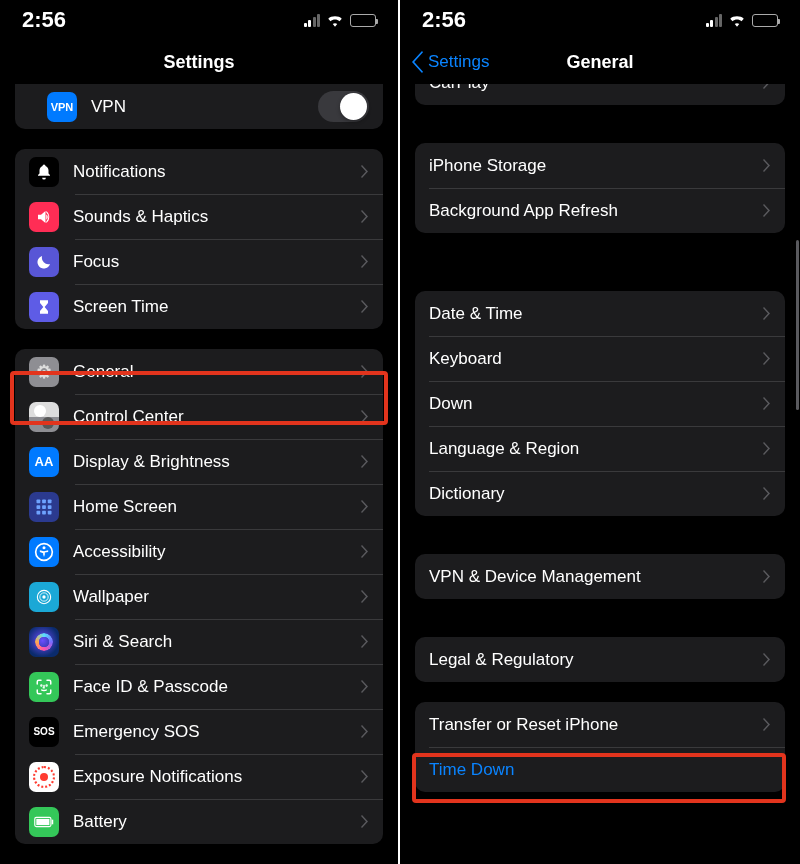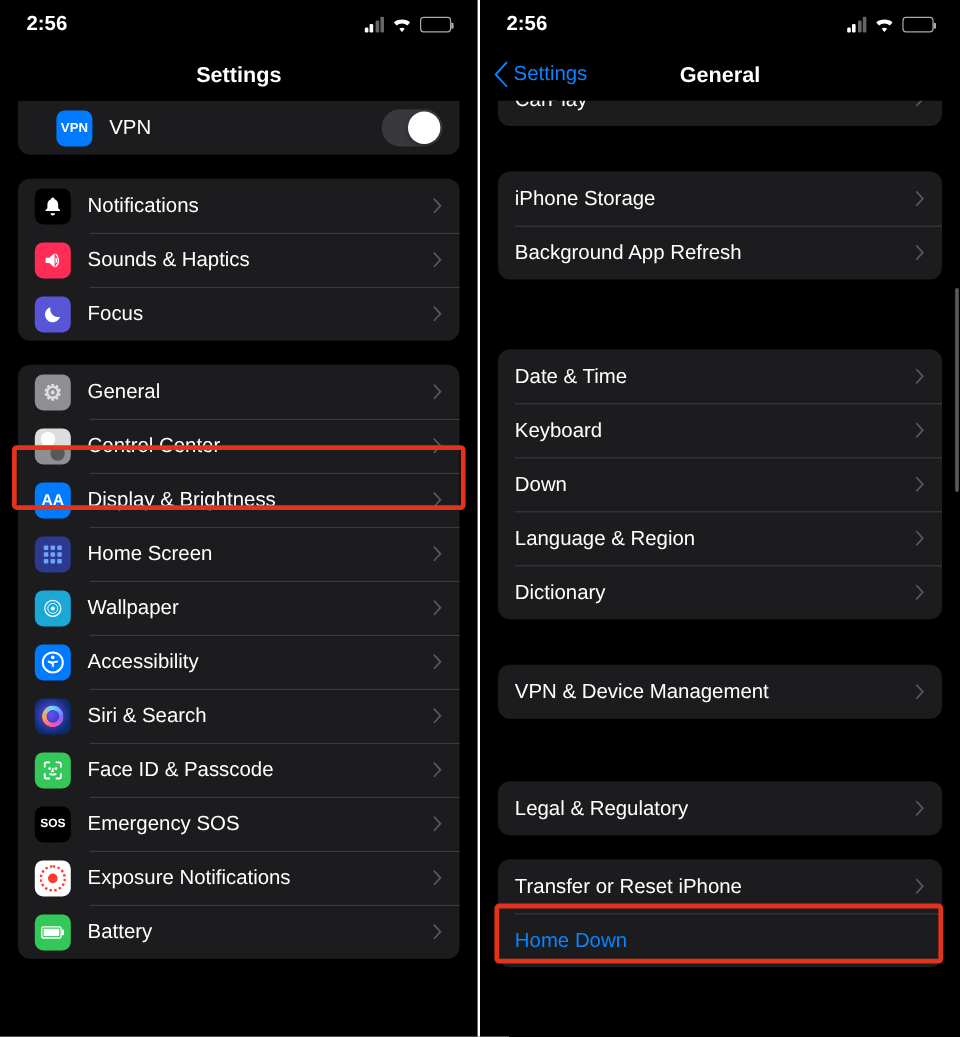--- a/index.html
+++ b/index.html
@@ -19,21 +19,21 @@
     position: relative;
     overflow: hidden;
   }
   .phone-left { border-right: 2px solid #fff; }
   .status-bar {
     height: 40px;
     display: flex;
     align-items: center;
     justify-content: space-between;
     padding: 0 22px;
-    font-size: 17px;
+    font-size: 22px;
     font-weight: 600;
   }
   .status-icons { display: flex; align-items: center; gap: 6px; }
   .signal-bars { display: inline-flex; align-items: flex-end; gap: 1.5px; }
   .signal-bars span { width: 3px; background: #666; border-radius: 1px; }
   .signal-bars span.on { background: #fff; }
   .b1 { height: 4px; } .b2 { height: 7px; } .b3 { height: 10px; } .b4 { height: 13px; }
   .battery-wrap { display: flex; align-items: center; }
   .battery {
     width: 26px; height: 13px;
@@ -197,20 +197,33 @@
               <path fill="#fff" d="M20 14.5A8.5 8.5 0 019.5 4 8.5 8.5 0 1020 14.5z"></path>
             </svg>
         </span>
         <span class="label">Focus</span>
         <span class="chev">
             <svg viewBox="0 0 8 13">
               <path fill="currentColor" d="M1 0l6 6.5L1 13l-1-1 5-5.5L0 1z"></path>
             </svg>
           </span>
       </div>
+      <div class="row icon-row">
+        <span class="app-icon bg-violet">
+          <svg width="16" height="18" viewBox="0 0 24 24">
+              <path fill="#fff" d="M6 2h12v4l-5 6 5 6v4H6v-4l5-6-5-6V2z"></path>
+            </svg>
+        </span>
+        <span class="label">Screen Time</span>
+        <span class="chev">
+            <svg viewBox="0 0 8 13">
+              <path fill="currentColor" d="M1 0l6 6.5L1 13l-1-1 5-5.5L0 1z"></path>
+            </svg>
+          </span>
+      </div>
     </div>
 
     <div class="group" style="position:relative;">
       <div class="row icon-row">
         <span class="app-icon bg-gray ic-gear"></span>
         <span class="label">General</span>
         <span class="chev">
             <svg viewBox="0 0 8 13">
               <path fill="currentColor" d="M1 0l6 6.5L1 13l-1-1 5-5.5L0 1z"></path>
             </svg>
@@ -253,43 +266,43 @@
             </svg>
         </span>
         <span class="label">Home Screen</span>
         <span class="chev">
             <svg viewBox="0 0 8 13">
               <path fill="currentColor" d="M1 0l6 6.5L1 13l-1-1 5-5.5L0 1z"></path>
             </svg>
           </span>
       </div>
       <div class="row icon-row">
+        <span class="app-icon bg-blue">
+          <svg width="20" height="20" viewBox="0 0 24 24">
+              <circle cx="12" cy="12" r="10" fill="none" stroke="#fff" stroke-width="2"></circle>
+              <circle cx="12" cy="7" r="1.8" fill="#fff"></circle>
+              <path fill="#fff" d="M7 10l5 1 5-1v2l-4 .5V18l-1-3-1 3v-4.5L7 12z"></path>
+            </svg>
+        </span>
+        <span class="label">Accessibility</span>
+        <span class="chev">
+            <svg viewBox="0 0 8 13">
+              <path fill="currentColor" d="M1 0l6 6.5L1 13l-1-1 5-5.5L0 1z"></path>
+            </svg>
+          </span>
+      </div>
+      <div class="row icon-row">
         <span class="app-icon bg-cyan">
           <svg width="20" height="20" viewBox="0 0 24 24">
               <circle cx="12" cy="12" r="8" fill="none" stroke="#fff" stroke-width="1.3"></circle>
               <circle cx="12" cy="12" r="5" fill="none" stroke="#fff" stroke-width="1"></circle>
               <circle cx="12" cy="12" r="2" fill="#fff"></circle>
             </svg>
         </span>
         <span class="label">Wallpaper</span>
-        <span class="chev">
-            <svg viewBox="0 0 8 13">
-              <path fill="currentColor" d="M1 0l6 6.5L1 13l-1-1 5-5.5L0 1z"></path>
-            </svg>
-          </span>
-      </div>
-      <div class="row icon-row">
-        <span class="app-icon bg-blue">
-          <svg width="20" height="20" viewBox="0 0 24 24">
-              <circle cx="12" cy="12" r="10" fill="none" stroke="#fff" stroke-width="2"></circle>
-              <circle cx="12" cy="7" r="1.8" fill="#fff"></circle>
-              <path fill="#fff" d="M7 10l5 1 5-1v2l-4 .5V18l-1-3-1 3v-4.5L7 12z"></path>
-            </svg>
-        </span>
-        <span class="label">Accessibility</span>
         <span class="chev">
             <svg viewBox="0 0 8 13">
               <path fill="currentColor" d="M1 0l6 6.5L1 13l-1-1 5-5.5L0 1z"></path>
             </svg>
           </span>
       </div>
       <div class="row icon-row">
         <span class="app-icon ic-siri"></span>
         <span class="label">Siri &amp; Search</span>
         <span class="chev">
@@ -461,40 +474,40 @@
       <div class="row">
         <span class="label">VPN &amp; Device Management</span>
         <span class="chev">
             <svg viewBox="0 0 8 13">
               <path fill="currentColor" d="M1 0l6 6.5L1 13l-1-1 5-5.5L0 1z"></path>
             </svg>
           </span>
       </div>
     </div>
 
-    <div class="group" style="margin-top:52px;">
+    <div class="group" style="margin-top:38px;">
       <div class="row">
         <span class="label">Legal &amp; Regulatory</span>
         <span class="chev">
             <svg viewBox="0 0 8 13">
               <path fill="currentColor" d="M1 0l6 6.5L1 13l-1-1 5-5.5L0 1z"></path>
             </svg>
           </span>
       </div>
     </div>
 
     <div class="group" style="">
       <div class="row">
         <span class="label">Transfer or Reset iPhone</span>
         <span class="chev">
             <svg viewBox="0 0 8 13">
               <path fill="currentColor" d="M1 0l6 6.5L1 13l-1-1 5-5.5L0 1z"></path>
             </svg>
           </span>
       </div>
       <div class="row">
-        <span class="label link">Home Down</span>
+        <span class="label link">Time Down</span>
       </div>
     </div>
   </div>
   <div class="scroll-hint"></div>
   <div class="highlight" style="left:12px; top:753px; width:374px; height:50px;"></div>
 </div>
 
 </body></html>

